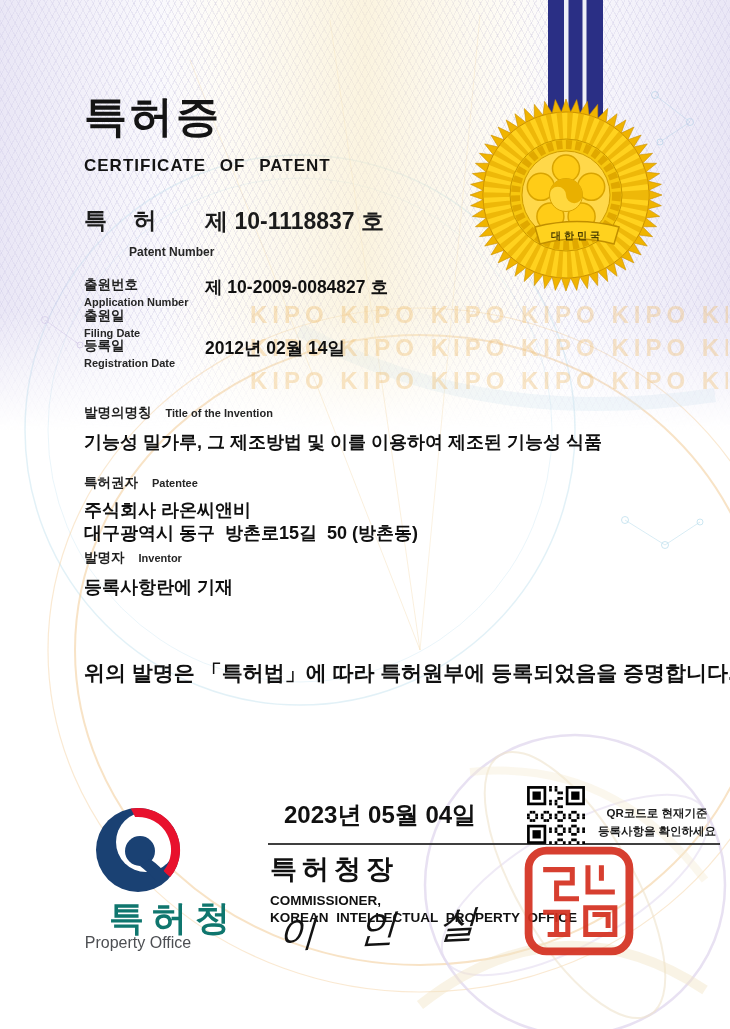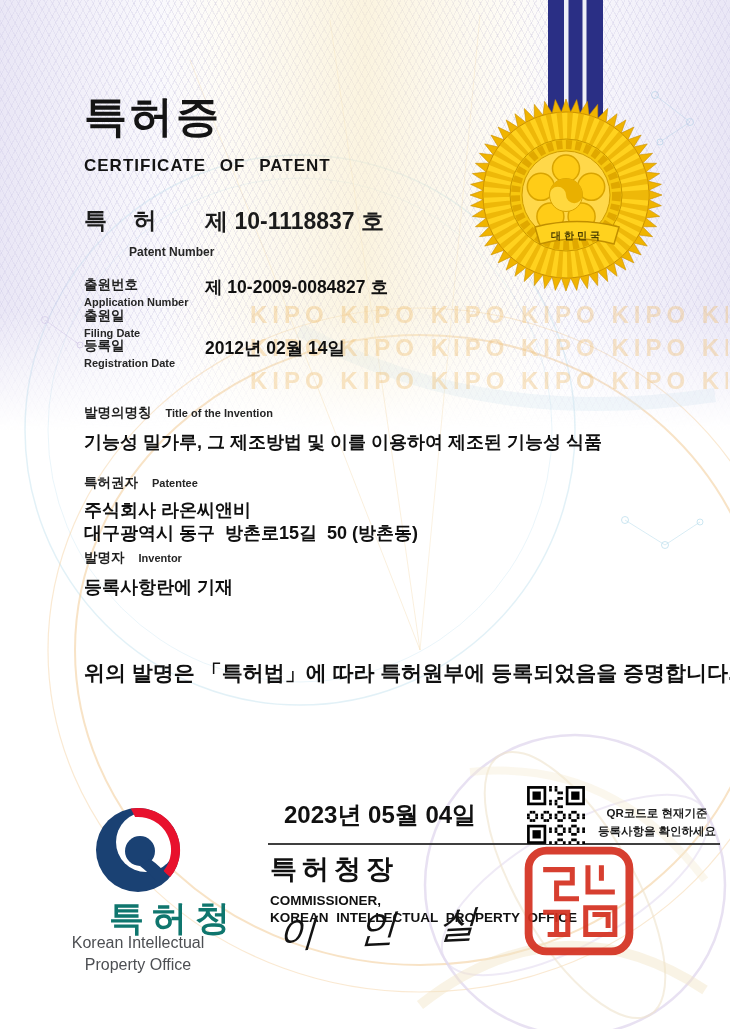--- a/index.html
+++ b/index.html
@@ -320,17 +320,16 @@
 
   <svg class="abs logo-mark" width="100" height="100" viewBox="-50 -50 100 100">
     <circle cx="0" cy="0" r="42" fill="#1a4173"></circle>
     <circle cx="8" cy="-8" r="30" fill="#ffffff"></circle>
     <path d="M -7.3 -41.4 A 42 42 0 0 1 32.2 27 L 25.3 21.2 A 33 33 0 0 0 -2.9 -32.9 Z" fill="#e8112d"></path>
     <circle cx="2" cy="1" r="15" fill="#1a4173"></circle>
     <path d="M 12 9 Q 22 16 30 26 L 20 33 Q 10 22 2 16 Z" fill="#1a4173"></path>
   </svg>
   <div class="abs logo-ko">특허청</div>
   <div class="abs logo-en">
-    <div>Korean Intellectual</div>
     <div>Property Office</div>
   </div>
 
 </div>
 
 </body></html>

